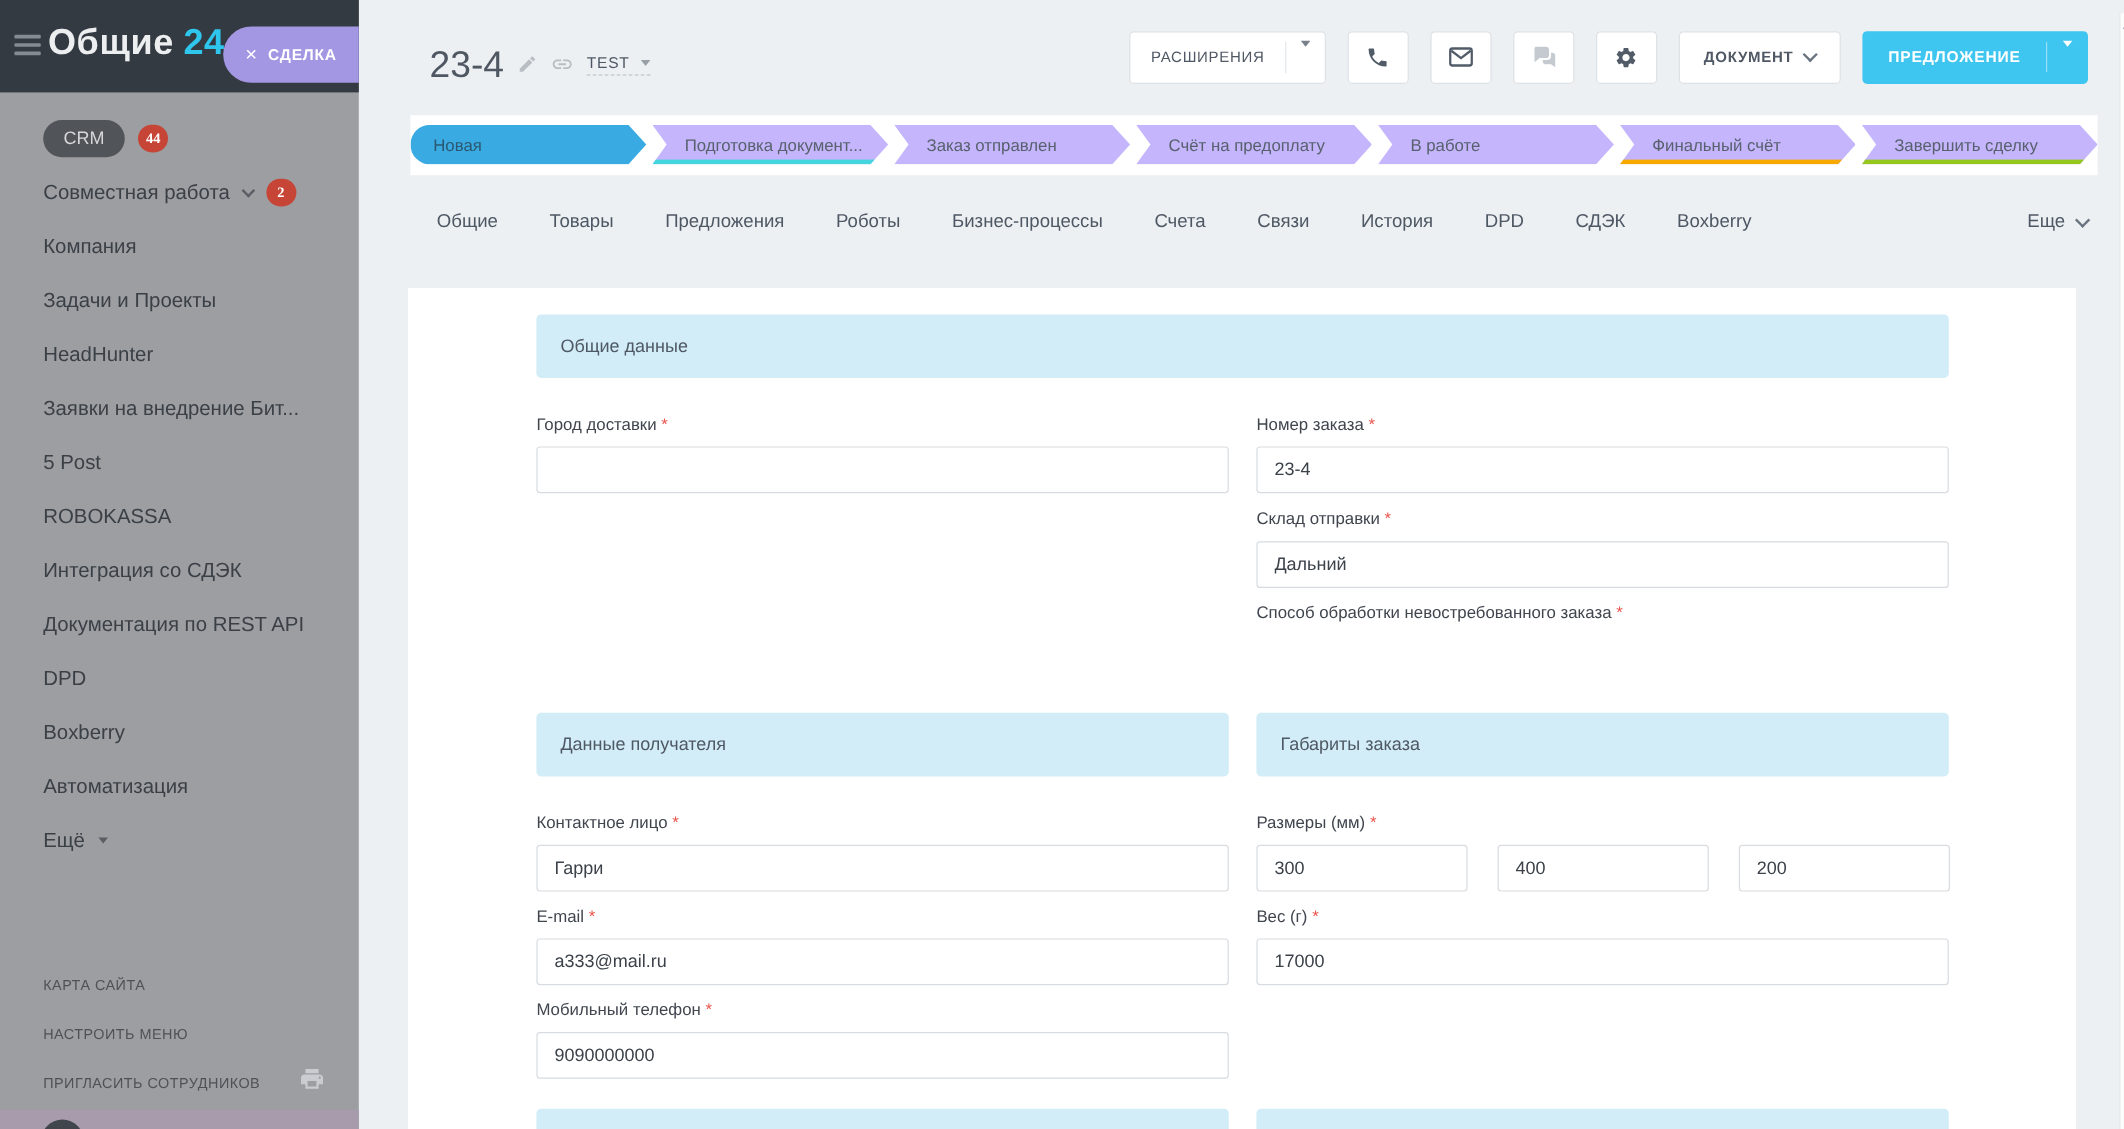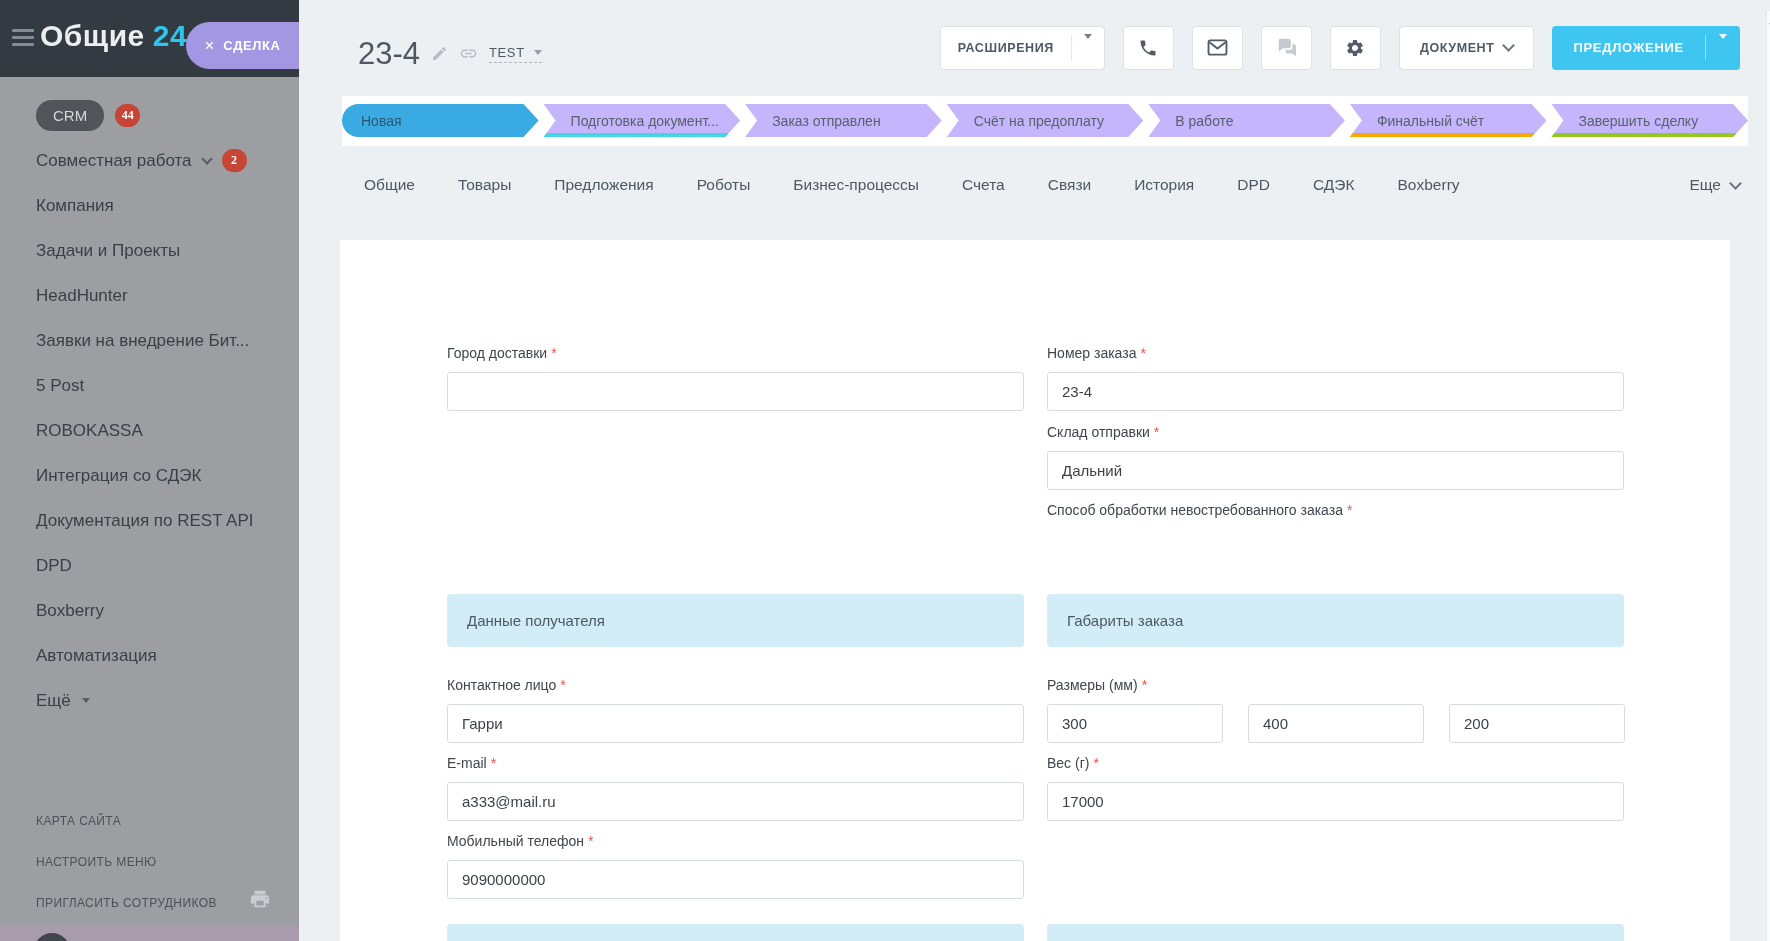--- a/index.html
+++ b/index.html
@@ -45,21 +45,21 @@
   .title-row{position:absolute;left:45px;top:20px;height:45px;display:flex;align-items:center;gap:11px;}
   .page-title{font-size:31px;color:#4f5763;}
   .icon-btn-plain{display:inline-flex;align-items:center;cursor:pointer;}
   .deal-type{font-size:13px;letter-spacing:.6px;color:#4f5965;border-bottom:1px dashed #b3b9c0;
              padding-bottom:2px;cursor:pointer;display:inline-flex;align-items:center;gap:7px;}
   .deal-type .caret-sm{border-top-color:#9aa0a8;}
 
   .header-actions{position:absolute;top:14px;right:44px;height:45px;display:flex;align-items:center;gap:18px;}
   .btn{height:44px;background:#fff;border:1px solid #dde2e6;border-radius:4px;display:flex;
        align-items:center;color:#4f5864;cursor:pointer;box-sizing:border-box;}
-  .btn .b-lbl{font-size:12.5px;font-weight:700;letter-spacing:.6px;padding:0 17px;}
+  .btn .b-lbl{font-size:12.5px;font-weight:400;letter-spacing:.6px;padding:0 17px;}
   .btn .b-sep{width:1px;height:26px;background:#e3e7ea;}
   .btn .b-caret{padding:0 12px;}
   .caret-dn{width:0;height:0;border-left:4px solid transparent;border-right:4px solid transparent;
             border-top:5px solid #77808b;}
   .icon-btn{width:51px;height:44px;background:#fff;border:1px solid #dde2e6;border-radius:4px;
             display:flex;align-items:center;justify-content:center;cursor:pointer;box-sizing:border-box;}
   .chev-dn{display:inline-block;width:7px;height:7px;border-right:2px solid #6a7480;
            border-bottom:2px solid #6a7480;transform:rotate(45deg);margin:-4px 0 0 10px;}
   .btn-doc{padding:0 20px;font-size:12.5px;font-weight:600;letter-spacing:.6px;}
   .btn-proposal{height:44px;background:#3ec6f0;border-radius:4px;display:flex;align-items:center;
@@ -302,20 +302,23 @@
       <span class="tab">СДЭК</span>
       <span class="tab">Boxberry</span>
       <span class="tab tab-more">
         <span>Еще</span>
         <span class="chev-dn"></span>
       </span>
     </nav>
 
     <section class="card">
 
+      <div class="band" style="left:107px;top:22px;width:1177px;">
+        <span>Общие данные</span>
+      </div>
 
       <div class="field" style="left:107px;top:105px;">
         <label class="flabel"><span>Город доставки</span><span class="req">*</span></label>
         <input class="finput" value="" style="">
       </div>
 
       <div class="field" style="left:707px;top:105px;">
         <label class="flabel"><span>Номер заказа</span><span class="req">*</span></label>
         <input class="finput" value="23-4" style="">
       </div>

